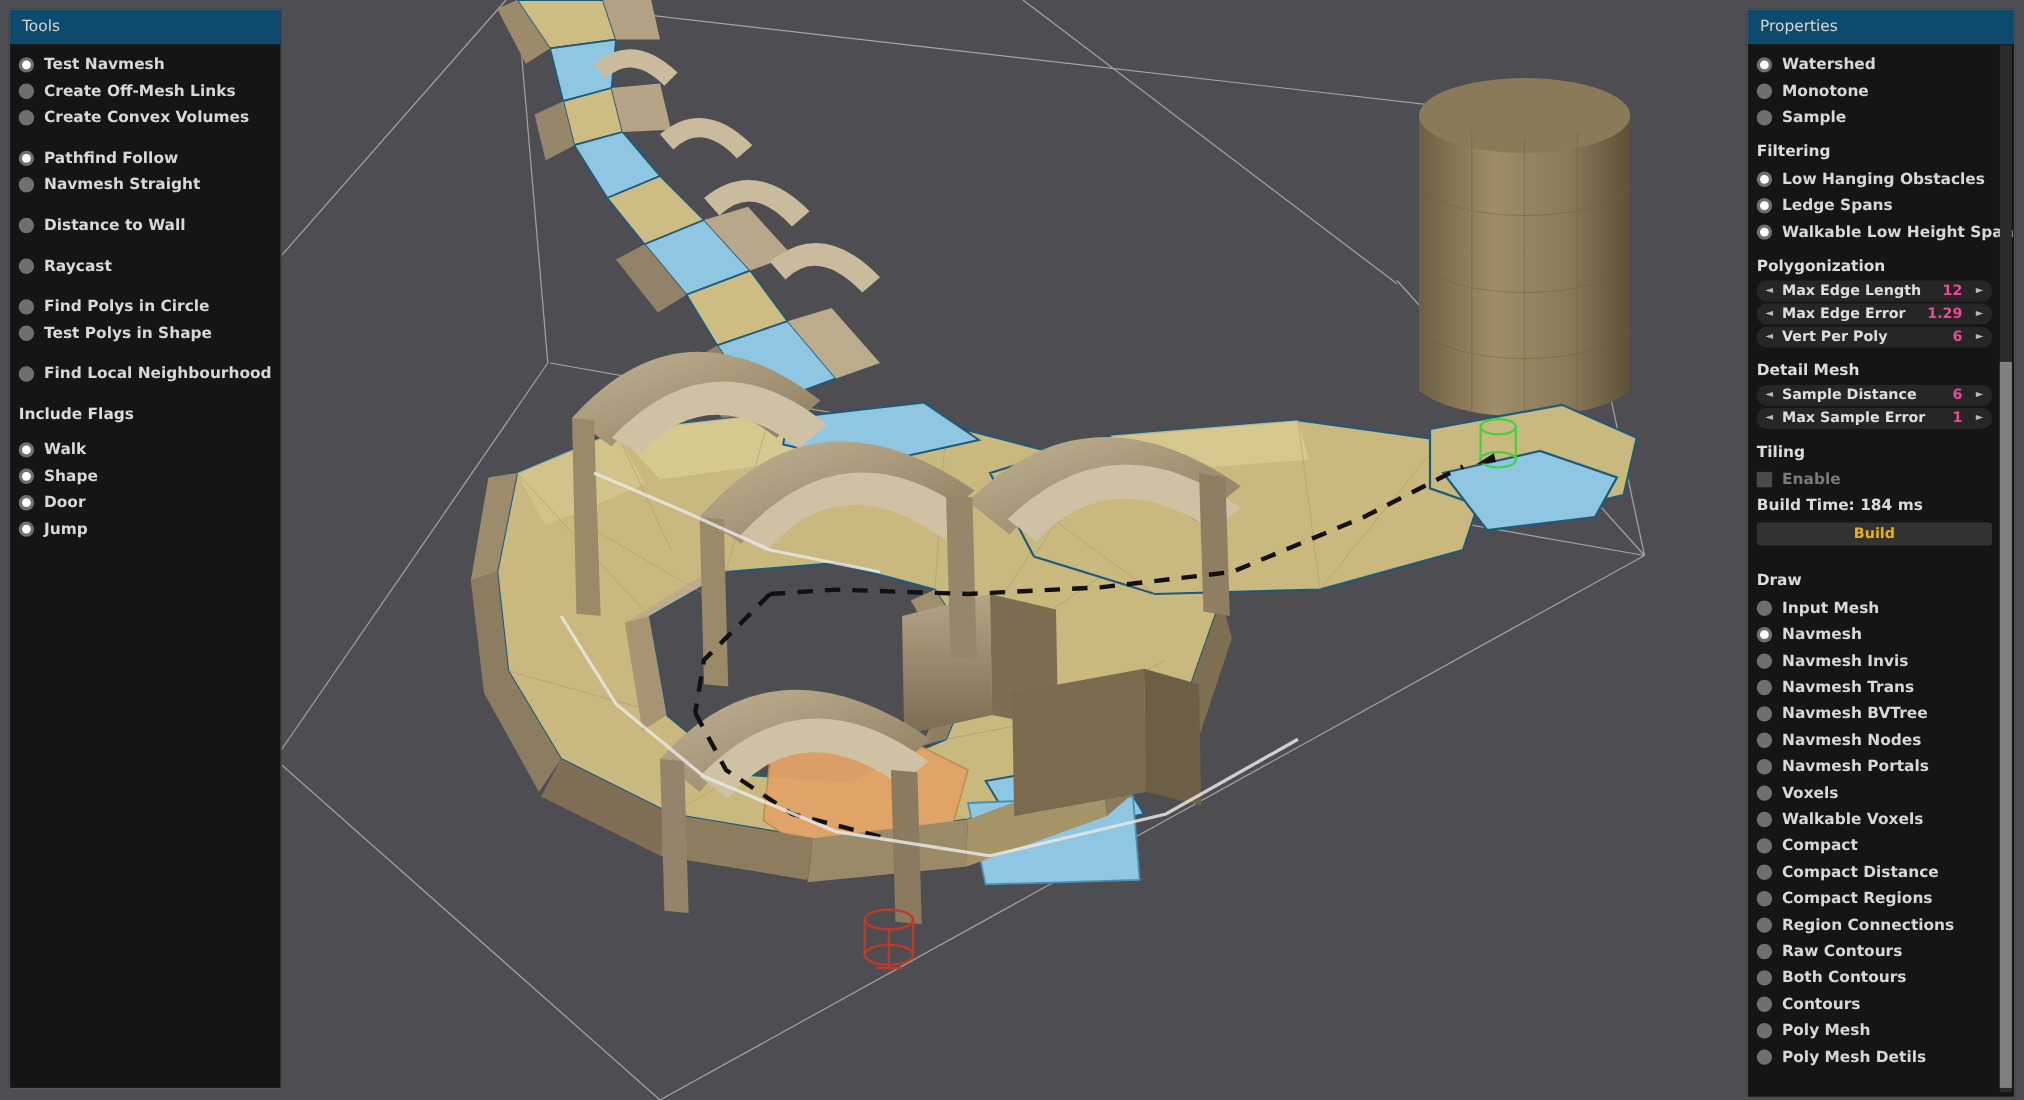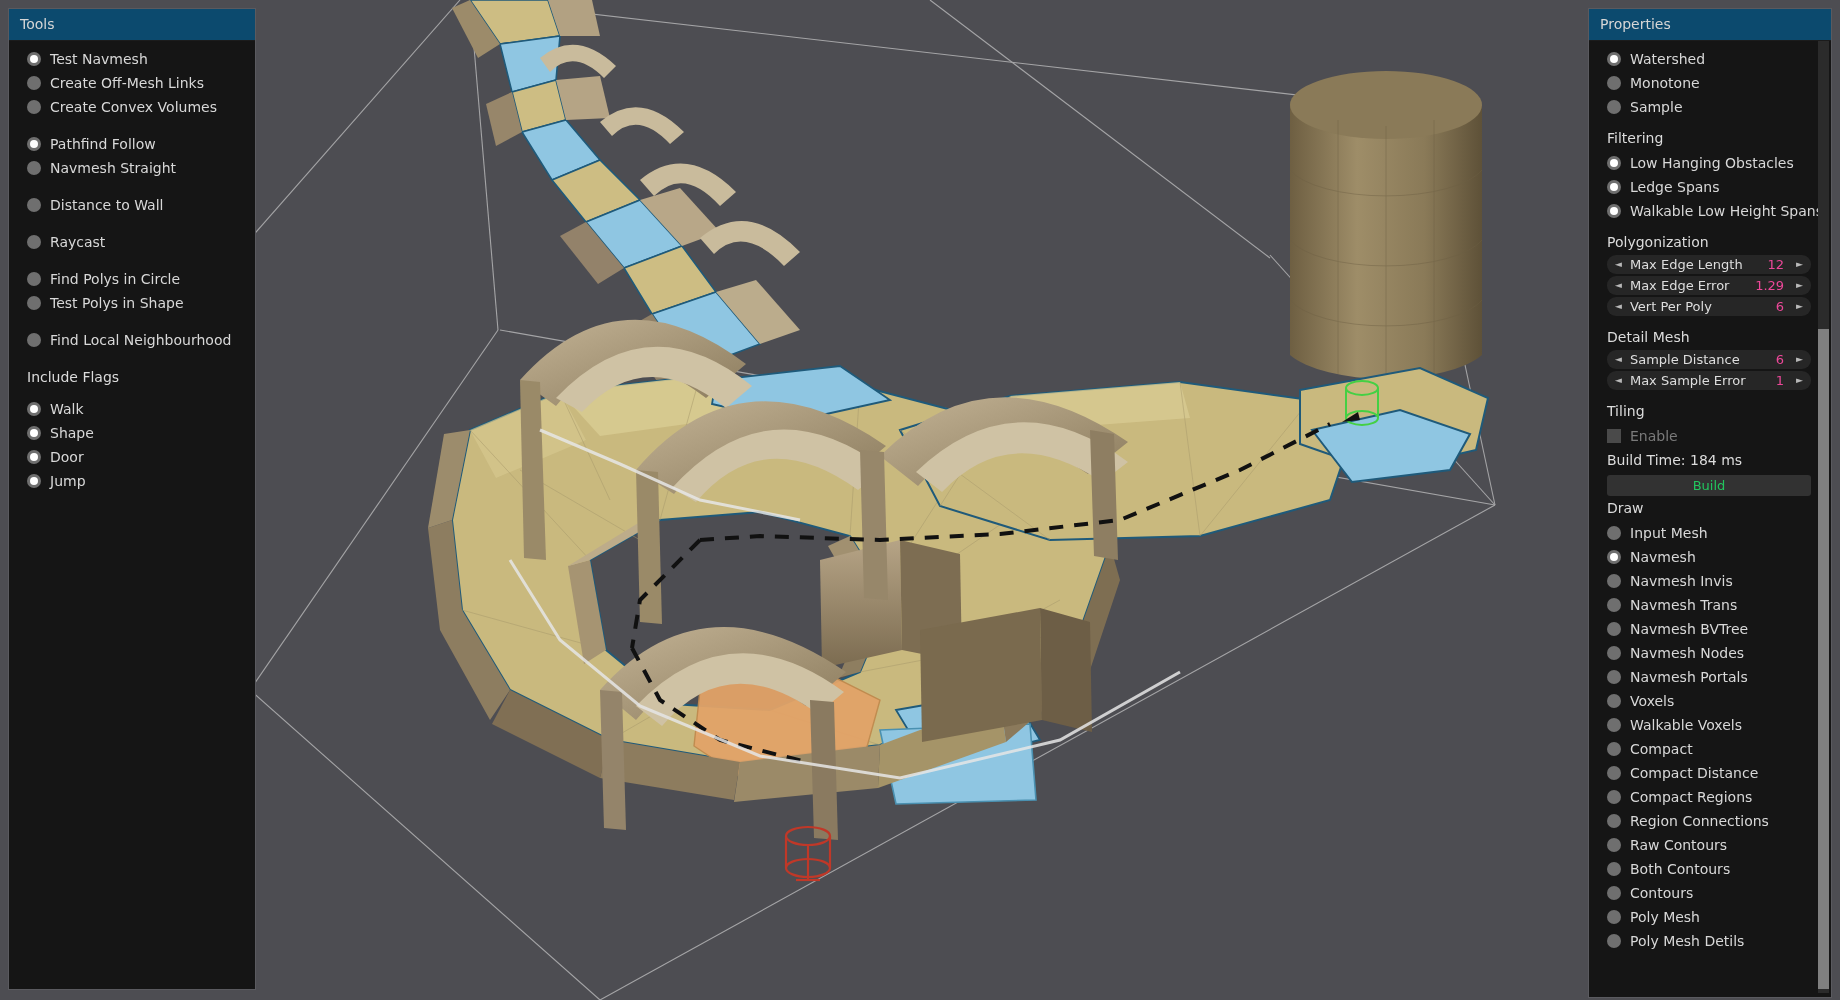--- a/index.html
+++ b/index.html
@@ -31,21 +31,21 @@
     padding: 7px 11px 8px;
     flex: 0 0 auto;
     border-bottom: 1px solid #1c1c1c;
   }
   .panel-body {
     flex: 1 1 auto;
     position: relative;
     overflow: hidden;
     padding: 6px 0 0 0;
   }
-  .panel-inner { padding: 0 18px; }
+  .panel-inner { padding: 0 8px; font-weight: bold; }
 
   
   .row {
     display: flex; align-items: center;
     height: 24px;
     cursor: default;
   }
   .radio {
     width: 14px; height: 14px; border-radius: 50%;
     background: #6f6f6f;
@@ -97,22 +97,22 @@
     font-size: 13px; color: #ec4899;
     margin-right: 12px; flex: 0 0 auto;
   }
 
   
   .build-btn {
     height: 21px;
     background: #323232;
     border-radius: 3px;
     display: flex; align-items: center; justify-content: center;
-    font-size: 13px; color: #22c55e;
-    margin: 3px 0 0 0;
+    font-size: 13px; color: #eab308;
+    margin: 3px 0 20px 0;
   }
   .buildtime { font-size: 14px; color: #dcdcdc; height: 24px; line-height: 24px; }
 
   
   .scroll-track {
     position: absolute;
     right: 2px; top: 0; bottom: 4px;
     width: 11px;
     background: #2b2b2b;
   }

